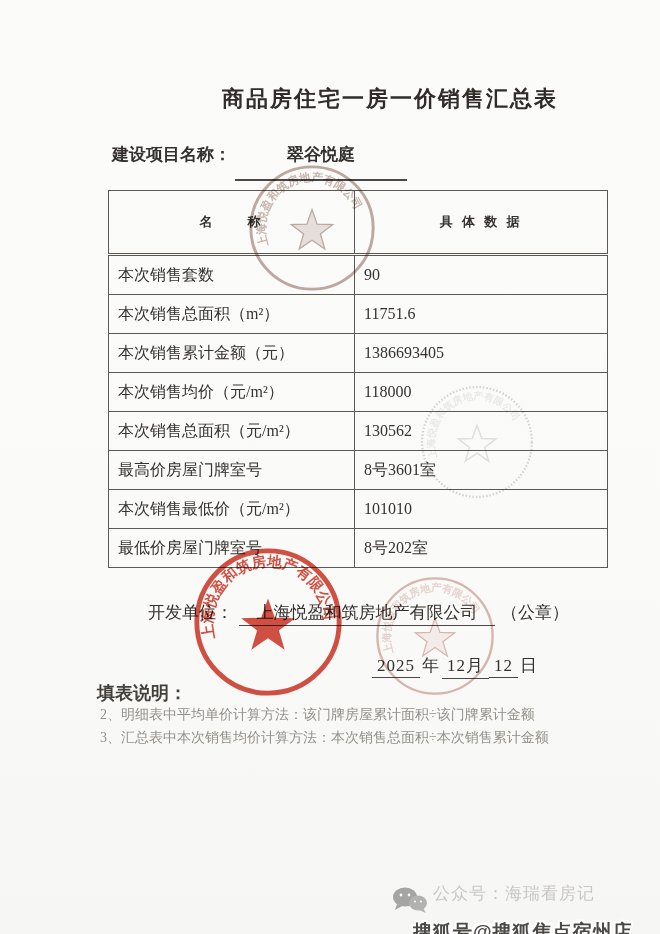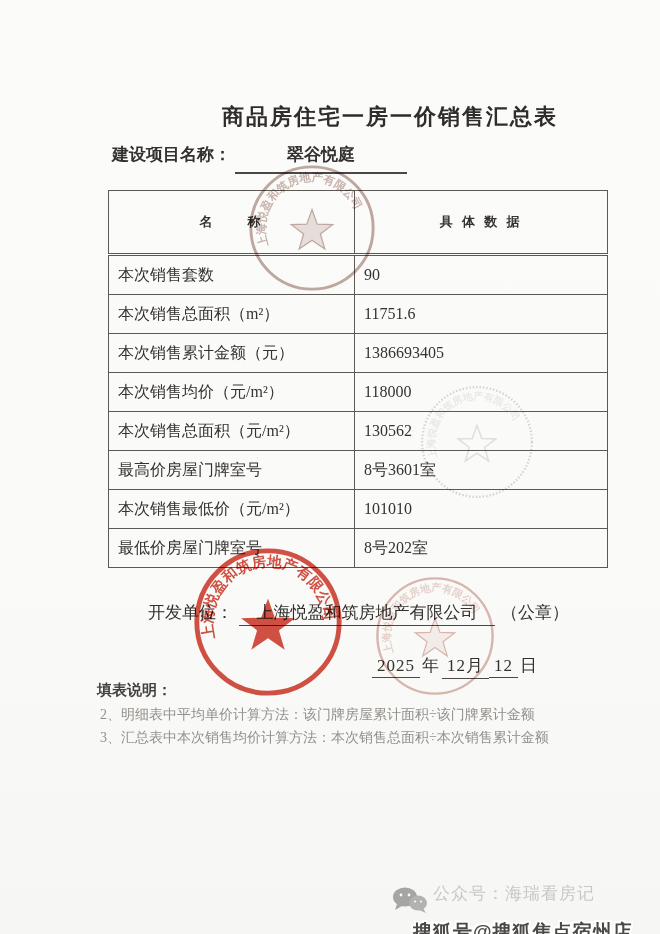--- a/index.html
+++ b/index.html
@@ -3,43 +3,43 @@
 <meta charset="utf-8">
 <style>
   html,body{margin:0;padding:0;background:#ffffff;}
   .sheet{
     position:relative;width:660px;height:934px;overflow:hidden;
     background:linear-gradient(180deg,#fbfbfa 0%,#fafaf8 60%,#f6f6f4 100%);
     font-family:"Liberation Serif","DejaVu Serif",serif;color:#3b3835;
   }
   
   .doc-title{position:absolute;top:84px;left:120px;width:540px;text-align:center;
-    font-size:22px;font-weight:bold;letter-spacing:2px;color:#2f2c29;margin-top:18px;}
+    font-size:22px;font-weight:bold;letter-spacing:2px;color:#2f2c29;}
   .project-line{position:absolute;top:143px;left:112px;font-size:17px;font-weight:bold;color:#33302d;}
   .project-fill{display:inline-block;width:172px;text-align:center;
-    border-bottom:2px solid #4a4744;padding-bottom:6px;margin-left:4px;font-weight:bold;}
+    border-bottom:2px solid #4a4744;padding-bottom:13px;margin-left:4px;font-weight:bold;}
   
   table.summary{position:absolute;top:190px;left:108px;width:449px;border-collapse:collapse;
     table-layout:fixed;}
   table.summary td{border:1.6px solid #5c5954;font-size:16px;color:#35322f;
     padding:0 0 0 9px;height:38px;vertical-align:middle;background:transparent;}
   table.summary tr.head td{font-weight:bold;text-align:center;font-size:13px;
     padding:12px;letter-spacing:3px;border-bottom:3.5px double #5c5954;}
   td.c-label{width:221px;}
   td.c-value{width:228px;padding-left:11px;}
   
   .signoff-line{position:absolute;top:601px;left:148px;font-size:17px;color:#33302d;}
   .signoff-label{font-weight:normal;}
   .dev-fill{display:inline-block;width:256px;text-align:center;border-bottom:1.6px solid #4a4744;
     padding-bottom:1px;margin:0 6px;}
   .date-line{position:absolute;top:654px;left:372px;font-size:17px;color:#33302d;letter-spacing:1px;}
   .date-seg{display:inline-block;border-bottom:1.6px solid #4a4744;padding:0 5px 1px 5px;}
   .date-unit{display:inline-block;padding:0 2px;}
   
-  .notes-heading{position:absolute;top:681px;left:97px;font-size:15px;font-weight:bold;color:#44413d;}
+  .notes-heading{position:absolute;top:681px;left:97px;font-size:18px;font-weight:bold;color:#44413d;}
   .notes-list{position:absolute;top:704px;left:100px;width:470px;font-size:14px;color:#93908a;
     line-height:22.5px;}
   .note-item{white-space:nowrap;}
   
   .stamp{position:absolute;mix-blend-mode:multiply;pointer-events:none;}
   .stamp svg{display:block;}
   .stamp-top{left:245px;top:161px;width:134px;height:134px;color:#9b7568;opacity:.62;}
   .stamp-mid{left:416px;top:381px;width:122px;height:122px;color:#9a9a96;opacity:.5;}
   .stamp-red{left:190px;top:544px;width:156px;height:156px;color:#ce3a2b;opacity:.88;}
   .stamp-right{left:371px;top:572px;width:128px;height:128px;color:#c78b7f;opacity:.6;}

